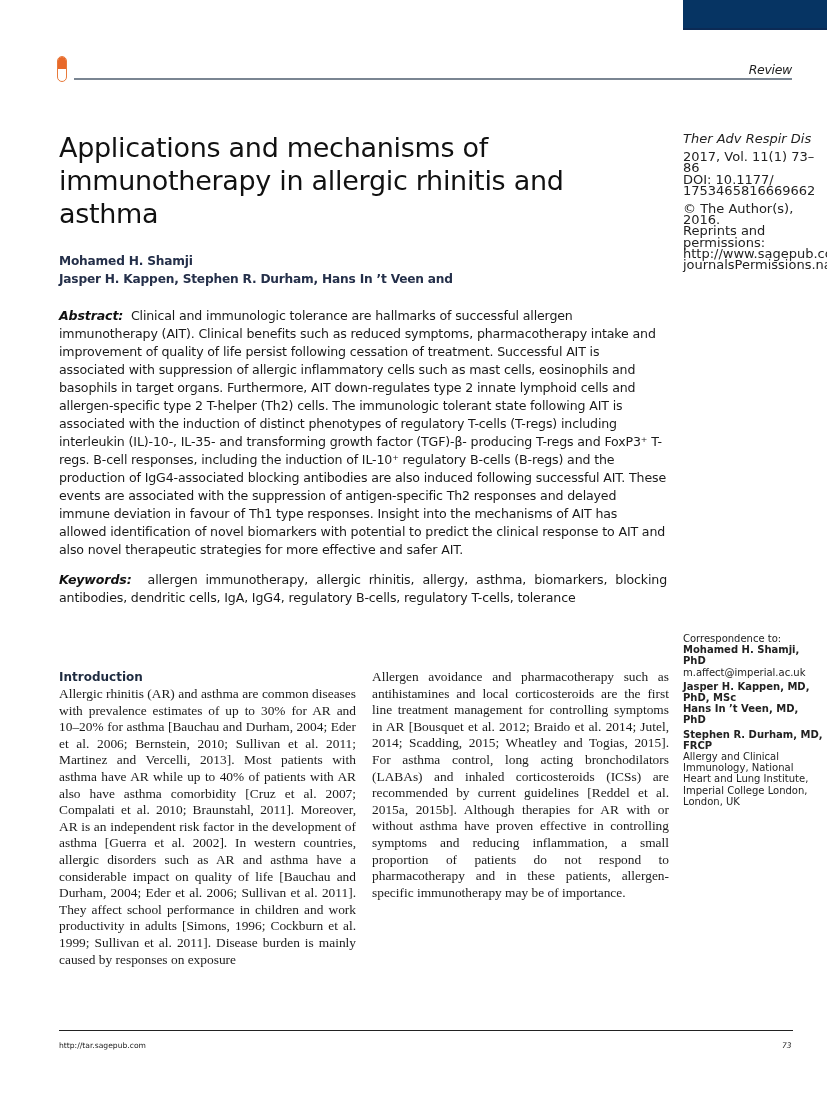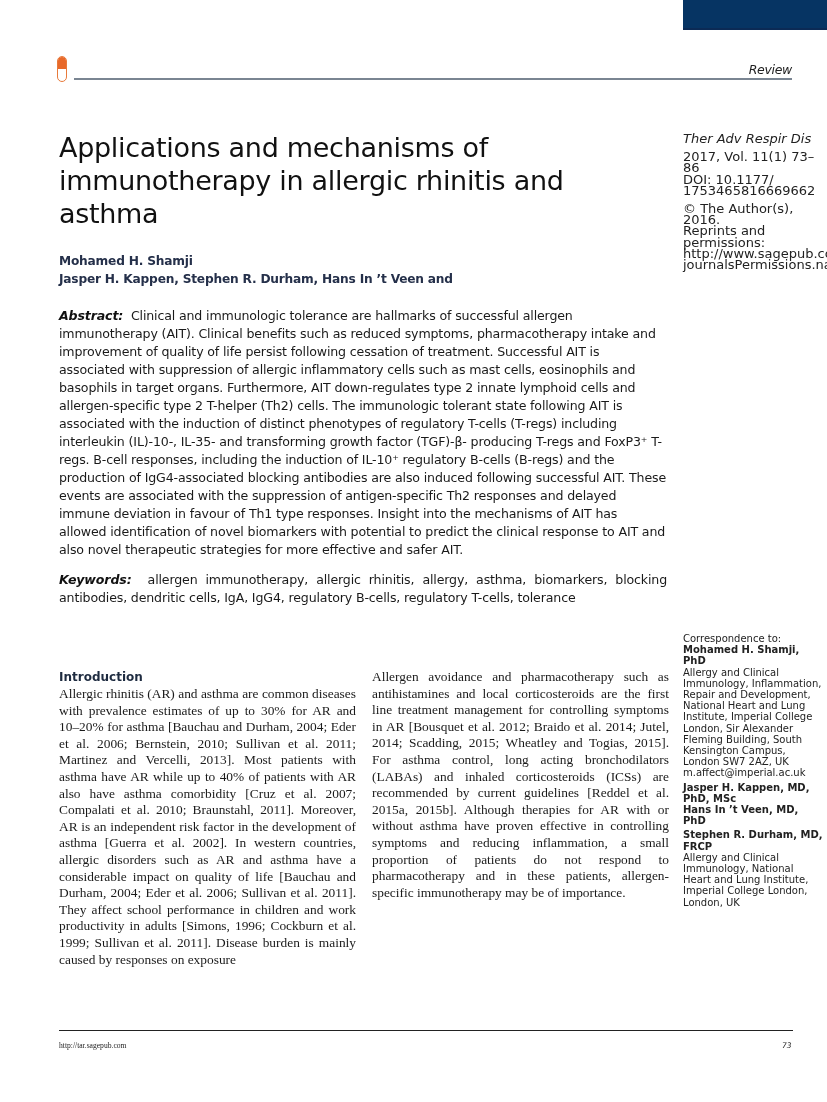--- a/index.html
+++ b/index.html
@@ -31,21 +31,21 @@
   .col-left { left: 59px; }
   .col-right { left: 372px; }
   .section-heading { font-family: "DejaVu Sans", sans-serif; font-weight: bold; font-size: 12px; line-height: 17px; color: #1e2b40; text-align: left; }
   .col p + p { margin-top: 13px; }
 
   .sidebar { position: absolute; left: 683px; top: 633px; width: 140px; font-size: 10px; line-height: 11.2px; color: #222; }
   .sidebar .name { font-weight: bold; }
   .sidebar .block { margin-bottom: 3px; }
 
   .footer-rule { position: absolute; left: 59px; top: 1030px; width: 734px; height: 1px; background: #222; }
-  .footer-url { position: absolute; left: 59px; top: 1041px; font-size: 7.6px; color: #222; font-family: Liberation Serif, serif; }
+  .footer-url { position: absolute; left: 59px; top: 1041px; font-size: 7.6px; color: #222; }
   .page-num { position: absolute; left: 782px; top: 1041px; font-size: 7.6px; color: #222; font-style: italic; }
 </style>
 </head>
 <body>
 
 <div class="corner-block"></div>
 
 <div class="running-head">
   <div class="pill-icon">
       <div class="top"></div>
@@ -92,21 +92,20 @@
 </div>
 
 <div class="col col-right">
   <p>Allergen avoidance and pharmacotherapy such as antihistamines and local corticosteroids are the first line treatment management for controlling symptoms in AR [Bousquet et al. 2012; Braido et al. 2014; Jutel, 2014; Scadding, 2015; Wheatley and Togias, 2015]. For asthma control, long acting bronchodilators (LABAs) and inhaled corticosteroids (ICSs) are recommended by cur­rent guidelines [Reddel et al. 2015a, 2015b]. Although therapies for AR with or without asthma have proven effective in controlling symptoms and reducing inflammation, a small proportion of patients do not respond to pharmacotherapy and in these patients, allergen-specific immunother­apy may be of importance.</p>
 </div>
 
 <div class="sidebar">
   <div>Correspondence to:</div>
   <div class="block">
     <div class="name">Mohamed H. Shamji, PhD</div>
-    <div>Allergy and Clinical Immunology, Inflammation, Repair and Development, National Heart and Lung Institute, Imperial College London, Sir Alexander Fleming Building, South Kensington Campus, London SW7 2AZ, UK</div>
     <div>m.affect@imperial.ac.uk</div>
   </div>
   <div class="block">
     <div class="name">Jasper H. Kappen, MD, PhD, MSc</div>
     <div class="name">Hans In ’t Veen, MD, PhD</div>
   </div>
   <div class="block">
     <div class="name">Stephen R. Durham, MD, FRCP</div>
     <div>Allergy and Clinical Immunology, National Heart and Lung Institute, Imperial College London, London, UK</div>
   </div>

